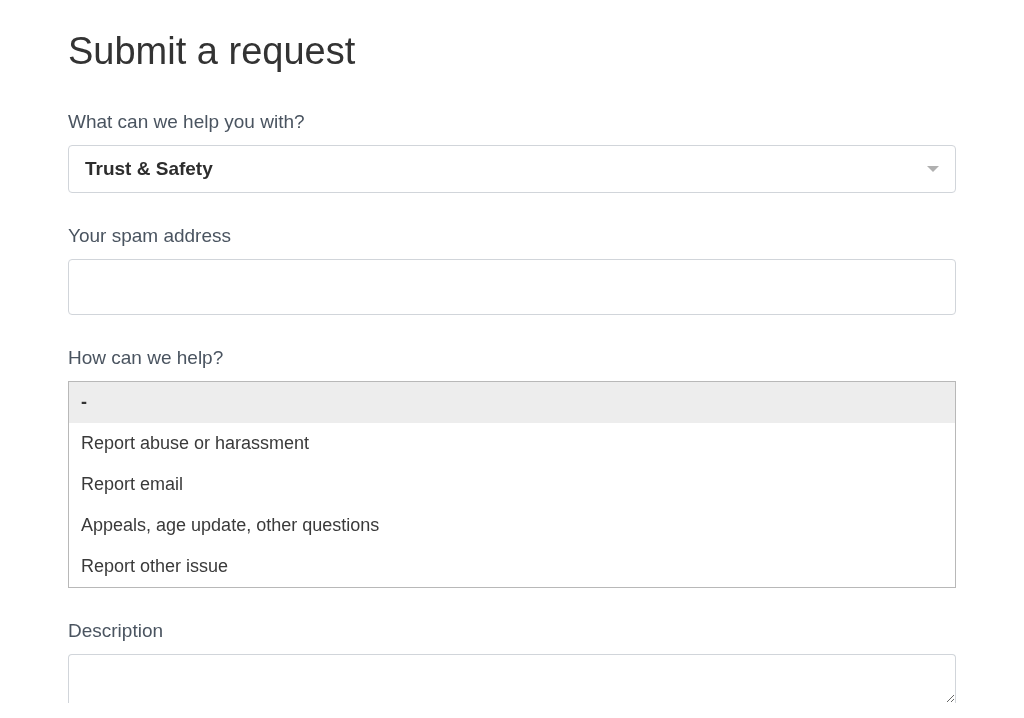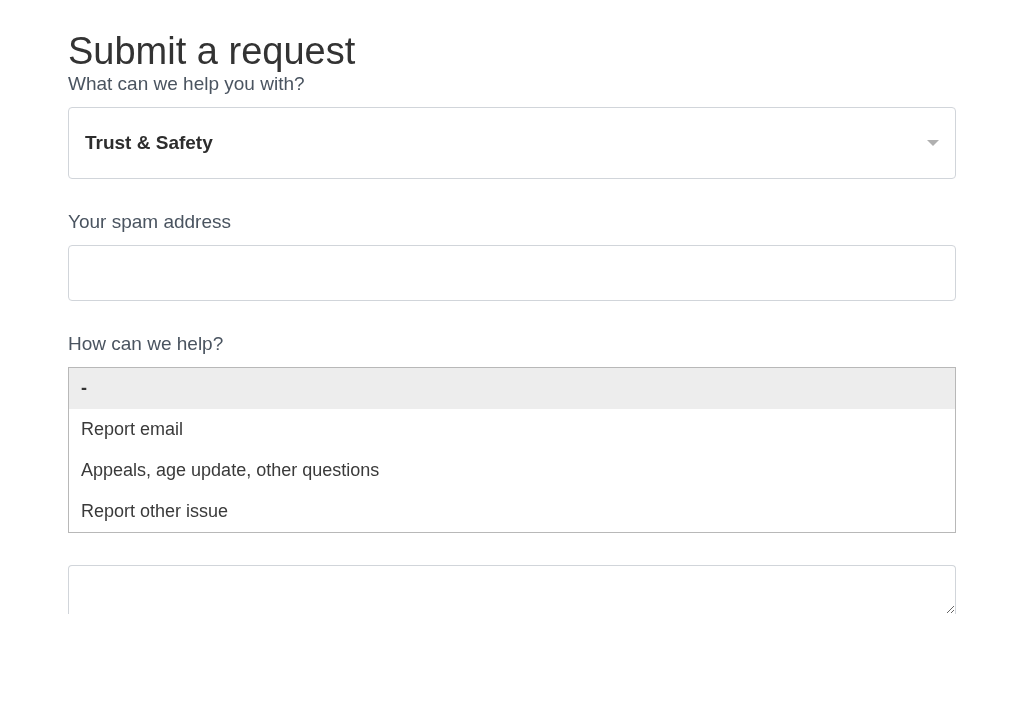--- a/index.html
+++ b/index.html
@@ -10,38 +10,39 @@
     body {
       font-family: -apple-system, BlinkMacSystemFont, "Segoe UI", Helvetica, Arial, sans-serif;
       background: #ffffff;
       padding: 30px 68px;
       color: #333;
     }
     .page-title {
       font-size: 38px;
       font-weight: 400;
       color: #333333;
+      margin-bottom: 38px;
     }
     .form-group {
       margin-bottom: 32px;
     }
     .form-label {
       display: block;
       font-size: 19px;
       font-weight: 400;
       color: #4a5460;
       margin-bottom: 12px;
     }
     .select-control {
       position: relative;
       width: 100%;
       border: 1px solid #d1d5da;
       border-radius: 4px;
       background: #ffffff;
-      height: 72px;
+      height: 48px;
       display: flex;
       align-items: center;
       padding: 0 16px;
       cursor: pointer;
     }
     .select-control .value {
       font-size: 19px;
       font-weight: 700;
       color: #2d2d2d;
       flex: 1;
@@ -112,21 +113,23 @@
 
 <div class="form-group">
   <label class="form-label">Your spam address</label>
   <input type="text" class="text-input" value="" style="">
 </div>
 
 <div class="form-group">
   <label class="form-label">How can we help?</label>
   <div class="dropdown-list">
     <div class="dropdown-item selected">-</div>
+    <div class="dropdown-item">Report abuse or harassment</div>
     <div class="dropdown-item">Report email</div>
     <div class="dropdown-item">Appeals, age update, other questions</div>
     <div class="dropdown-item">Report other issue</div>
   </div>
 </div>
 
 <div class="form-group description-group">
+  <label class="form-label">Description</label>
   <textarea class="textarea-control" rows="1" style=""></textarea>
 </div>
 
 </body></html>

